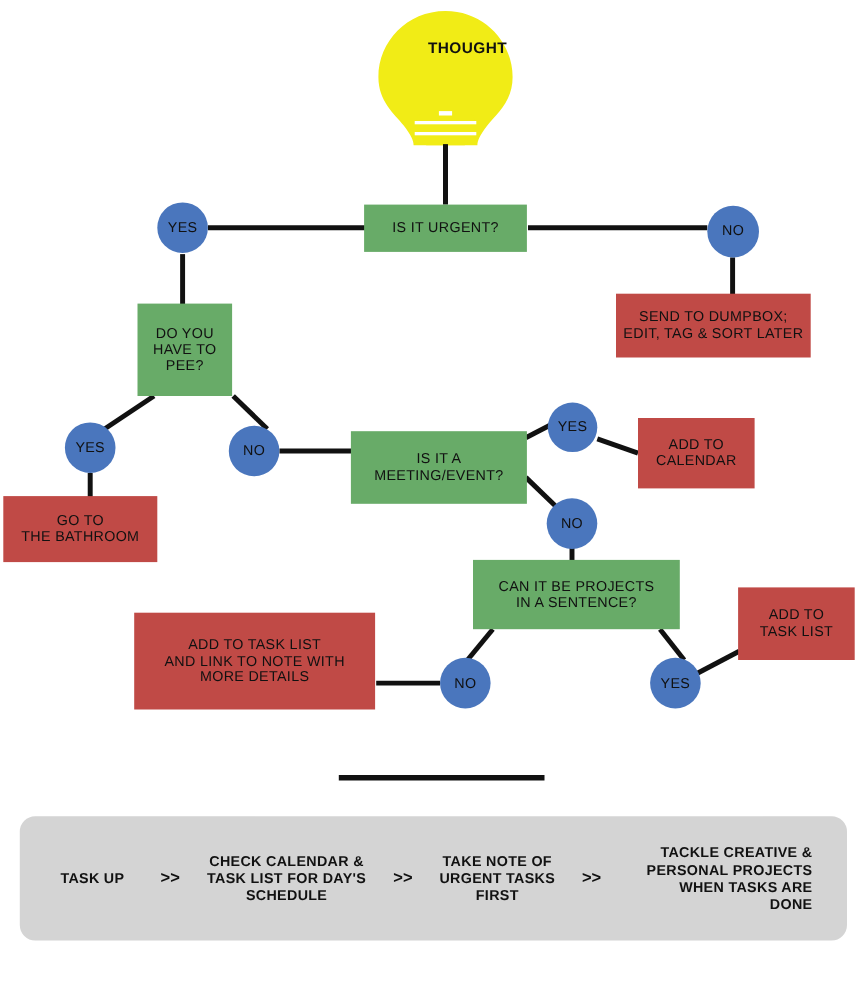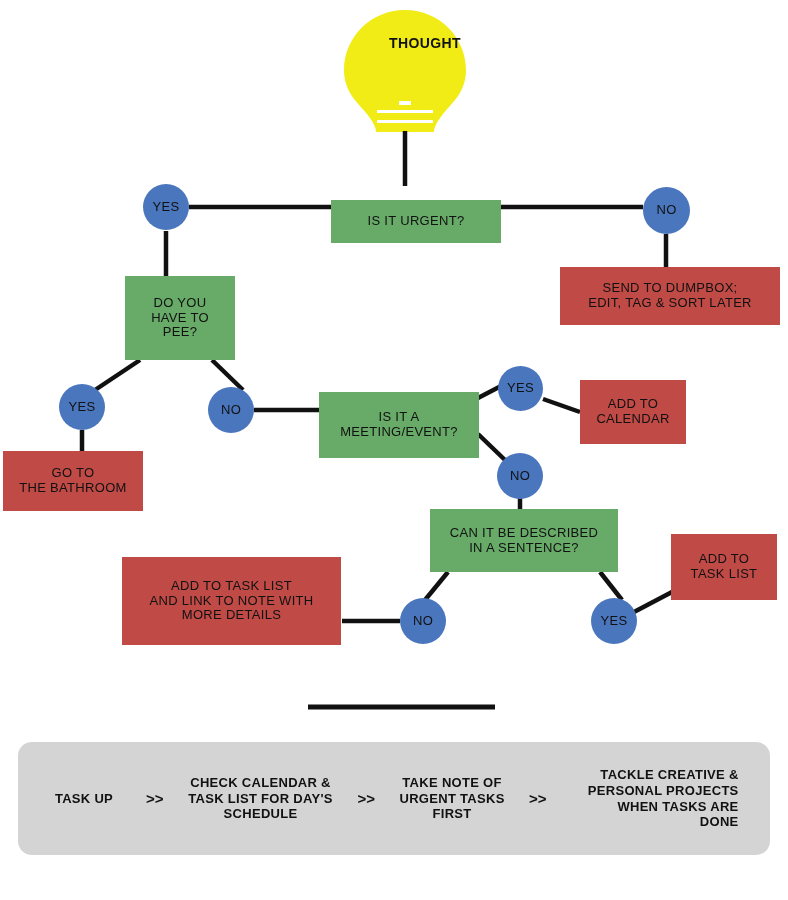--- a/index.html
+++ b/index.html
@@ -142,49 +142,49 @@
       <line x1="400" y1="621" x2="342" y2="621"></line>
 
       <line x1="634" y1="612" x2="672" y2="592"></line>
 
       <line x1="308" y1="707" x2="495" y2="707" stroke-width="5"></line>
     </g>
   </svg>
 
   <div class="bulb-label" style="left:349px; top:35px; width:112px;">THOUGHT</div>
 
-  <div class="node box-green" style="left:331px; top:200px; width:170px; height:43px;">IS IT URGENT?</div>
-
-  <div class="node box-green" style="left:125px; top:276px; width:110px; height:84px;">DO YOU
+  <div class="node box-green" style="left:331px; top:186px; width:148px; height:43px;">IS IT URGENT?</div>
+
+  <div class="node box-green" style="left:125px; top:276px; width:86px; height:84px;">DO YOU
 HAVE TO
 PEE?</div>
 
   <div class="node box-green" style="left:319px; top:369px; width:160px; height:66px;margin-top:23px;">IS IT A
 MEETING/EVENT?</div>
 
-  <div class="node box-green" style="left:430px; top:509px; width:188px; height:63px;">CAN IT BE DESCRIBED
+  <div class="node box-green" style="left:430px; top:509px; width:188px; height:63px;">CAN IT BE PROJECTS
 IN A SENTENCE?</div>
 
   <div class="node circle" style="left:143px; top:184px; width:46px; height:46px;">YES</div>
 
   <div class="node circle" style="left:643px; top:187px; width:47px; height:47px;">NO</div>
 
   <div class="node circle" style="left:59px; top:384px; width:46px; height:46px;">YES</div>
 
   <div class="node circle" style="left:208px; top:387px; width:46px; height:46px;">NO</div>
 
   <div class="node circle" style="left:498px; top:366px; width:45px; height:45px;">YES</div>
 
   <div class="node circle" style="left:497px; top:453px; width:46px; height:46px;">NO</div>
 
   <div class="node circle" style="left:400px; top:598px; width:46px; height:46px;">NO</div>
 
   <div class="node circle" style="left:591px; top:598px; width:46px; height:46px;">YES</div>
 
-  <div class="node box-red" style="left:560px; top:267px; width:220px; height:58px;">SEND TO DUMPBOX;
+  <div class="node box-red" style="left:560px; top:267px; width:177px; height:58px;">SEND TO DUMPBOX;
 EDIT, TAG &amp; SORT LATER</div>
 
   <div class="node box-red" style="left:3px; top:451px; width:140px; height:60px;">GO TO
 THE BATHROOM</div>
 
   <div class="node box-red" style="left:580px; top:380px; width:106px; height:64px;">ADD TO
 CALENDAR</div>
 
   <div class="node box-red" style="left:122px; top:557px; width:219px; height:88px;">ADD TO TASK LIST
 AND LINK TO NOTE WITH

